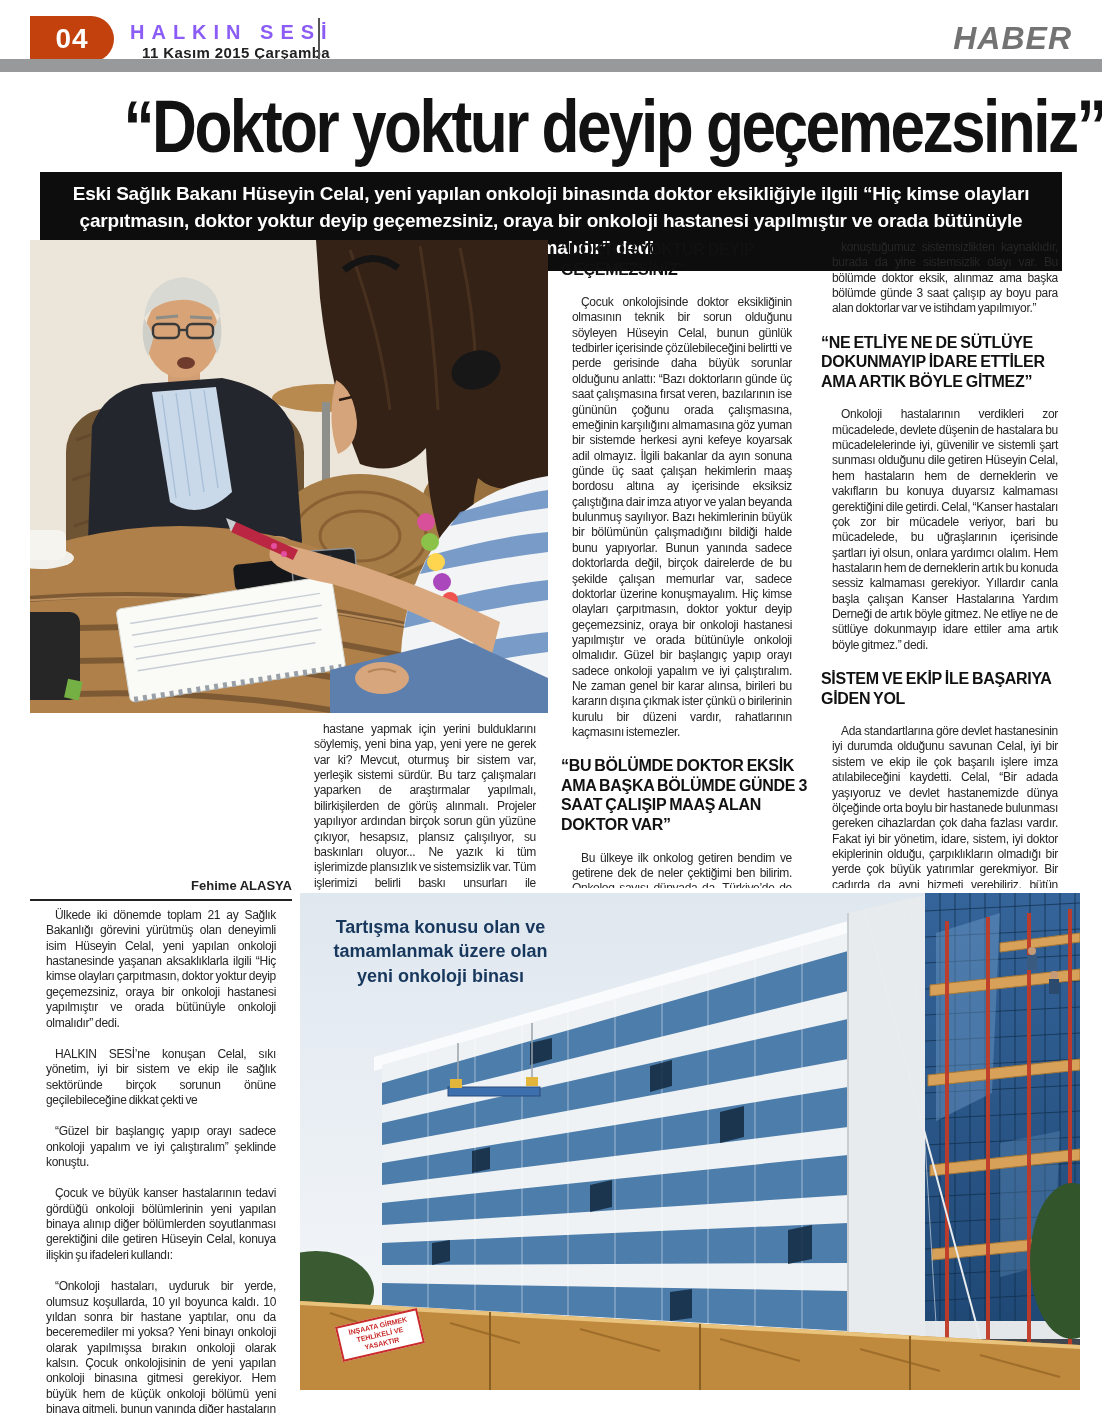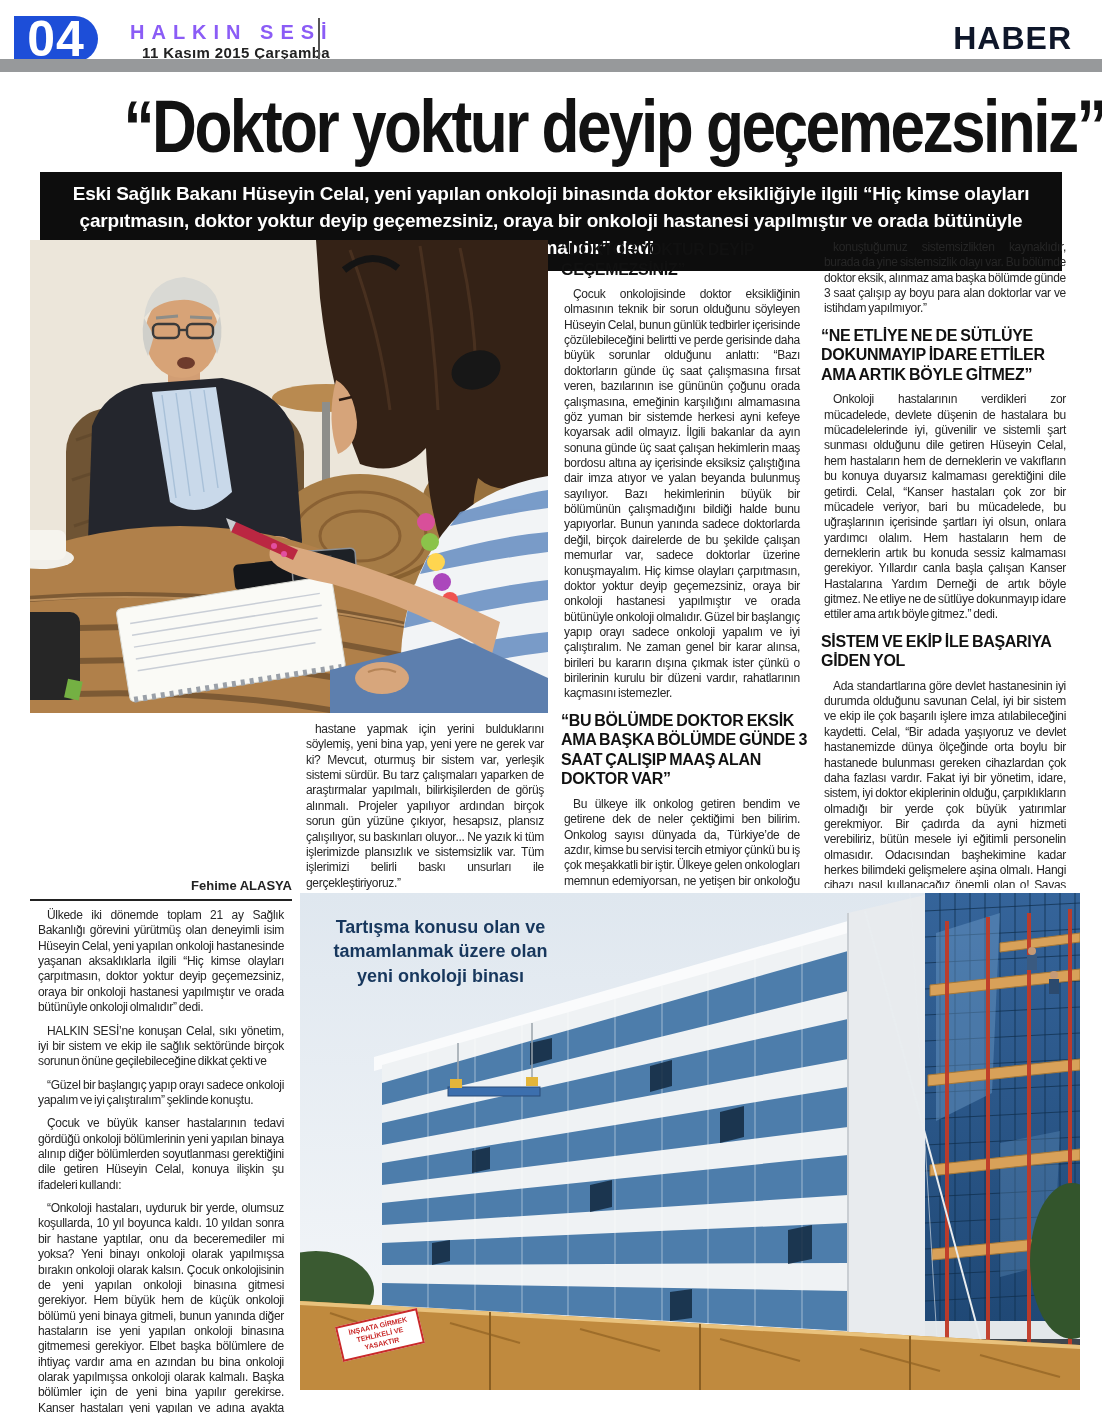--- a/index.html
+++ b/index.html
@@ -1,27 +1,27 @@
 <!DOCTYPE html>
 <html><head>
 <meta charset="utf-8">
 <style>
   html,body{margin:0;padding:0;background:#ffffff;}
   body{width:1102px;height:1417px;font-family:"Liberation Sans",sans-serif;color:#1c1c1c;}
   #page{position:relative;width:1102px;height:1417px;background:#fff;overflow:hidden;}
 
   
-  .page-tab{position:absolute;left:14px;top:16px;width:84px;height:46px;background:#1d4ed8;
-    border-radius:0 26px 26px 0;color:#fff;font-size:50px;font-weight:bold;line-height:46px;
+  .page-tab{position:absolute;left:30px;top:16px;width:84px;height:46px;background:#c2410c;
+    border-radius:0 26px 26px 0;color:#fff;font-size:28px;font-weight:bold;line-height:46px;
     text-align:center;letter-spacing:1px;}
   .masthead{position:absolute;left:130px;top:21px;font-size:20px;font-weight:bold;letter-spacing:7px;color:#8b5cf6;}
   .issue-date{position:absolute;left:142px;top:44px;font-size:15px;font-weight:bold;letter-spacing:.4px;color:#222;text-decoration:underline;}
   .head-divider{position:absolute;left:318px;top:18px;width:2px;height:44px;background:#555;}
-  .section-label{position:absolute;right:30px;top:20px;font-size:32px;font-weight:bold;
-    letter-spacing:1px;color:#0f172a;}
+  .section-label{position:absolute;right:30px;top:20px;font-size:32px;font-weight:bold;font-style:italic;
+    letter-spacing:1px;color:#737373;}
   .gray-bar{position:absolute;left:0;top:59px;width:1102px;height:13px;background:#97999b;}
 
   
   .headline{position:absolute;left:30px;top:84px;width:1042px;height:86px;text-align:center;white-space:nowrap;}
   .headline-inner{display:inline-block;transform:scaleX(.84);transform-origin:50% 50%;
     font-size:74px;font-weight:bold;letter-spacing:-3px;color:#121212;}
   .deck{position:absolute;left:40px;top:172px;width:1022px;background:#0d0d0d;color:#fff;
     font-size:19px;font-weight:bold;text-align:center;line-height:1.42;padding:9px 16px;box-sizing:border-box;
     letter-spacing:-.2px;}
 
@@ -34,21 +34,21 @@
   .warning-sign{position:absolute;left:38px;top:424px;width:84px;transform:rotate(-13deg);
     background:#fff;border:2px solid #c92a2a;color:#c92a2a;font-size:7px;font-weight:bold;
     text-align:center;line-height:1.25;padding:3px 2px;box-sizing:border-box;}
 
   
   .col{position:absolute;overflow:hidden;font-size:12px;line-height:1.28;letter-spacing:-.3px;word-spacing:-1px;color:#262626;}
   .col-a{left:556px;top:240px;width:252px;height:648px;}
   .col-b{left:816px;top:240px;width:258px;height:648px;}
   .left-body{left:30px;top:908px;width:262px;height:505px;}
   .mid-body{left:298px;top:722px;width:254px;height:168px;}
-  .col-para{margin:8px;text-align:justify;text-indent:9px;}
+  .col-para{margin:16px;text-align:justify;text-indent:9px;}
   .col-head{margin:9px 0 3px;padding-left:5px;font-size:16px;line-height:1.22;color:#111;}
   .col > :first-child{margin-top:0;}
 
   .pull-quote{position:absolute;left:30px;top:722px;width:262px;font-size:18.5px;font-weight:bold;
     line-height:1.33;color:#111;letter-spacing:-.2px;}
   .byline-row{position:absolute;left:30px;top:878px;width:262px;text-align:right;font-size:13px;
     font-weight:bold;color:#222;border-bottom:2px solid #222;padding-bottom:6px;}
 </style>
 </head>
 <body>

